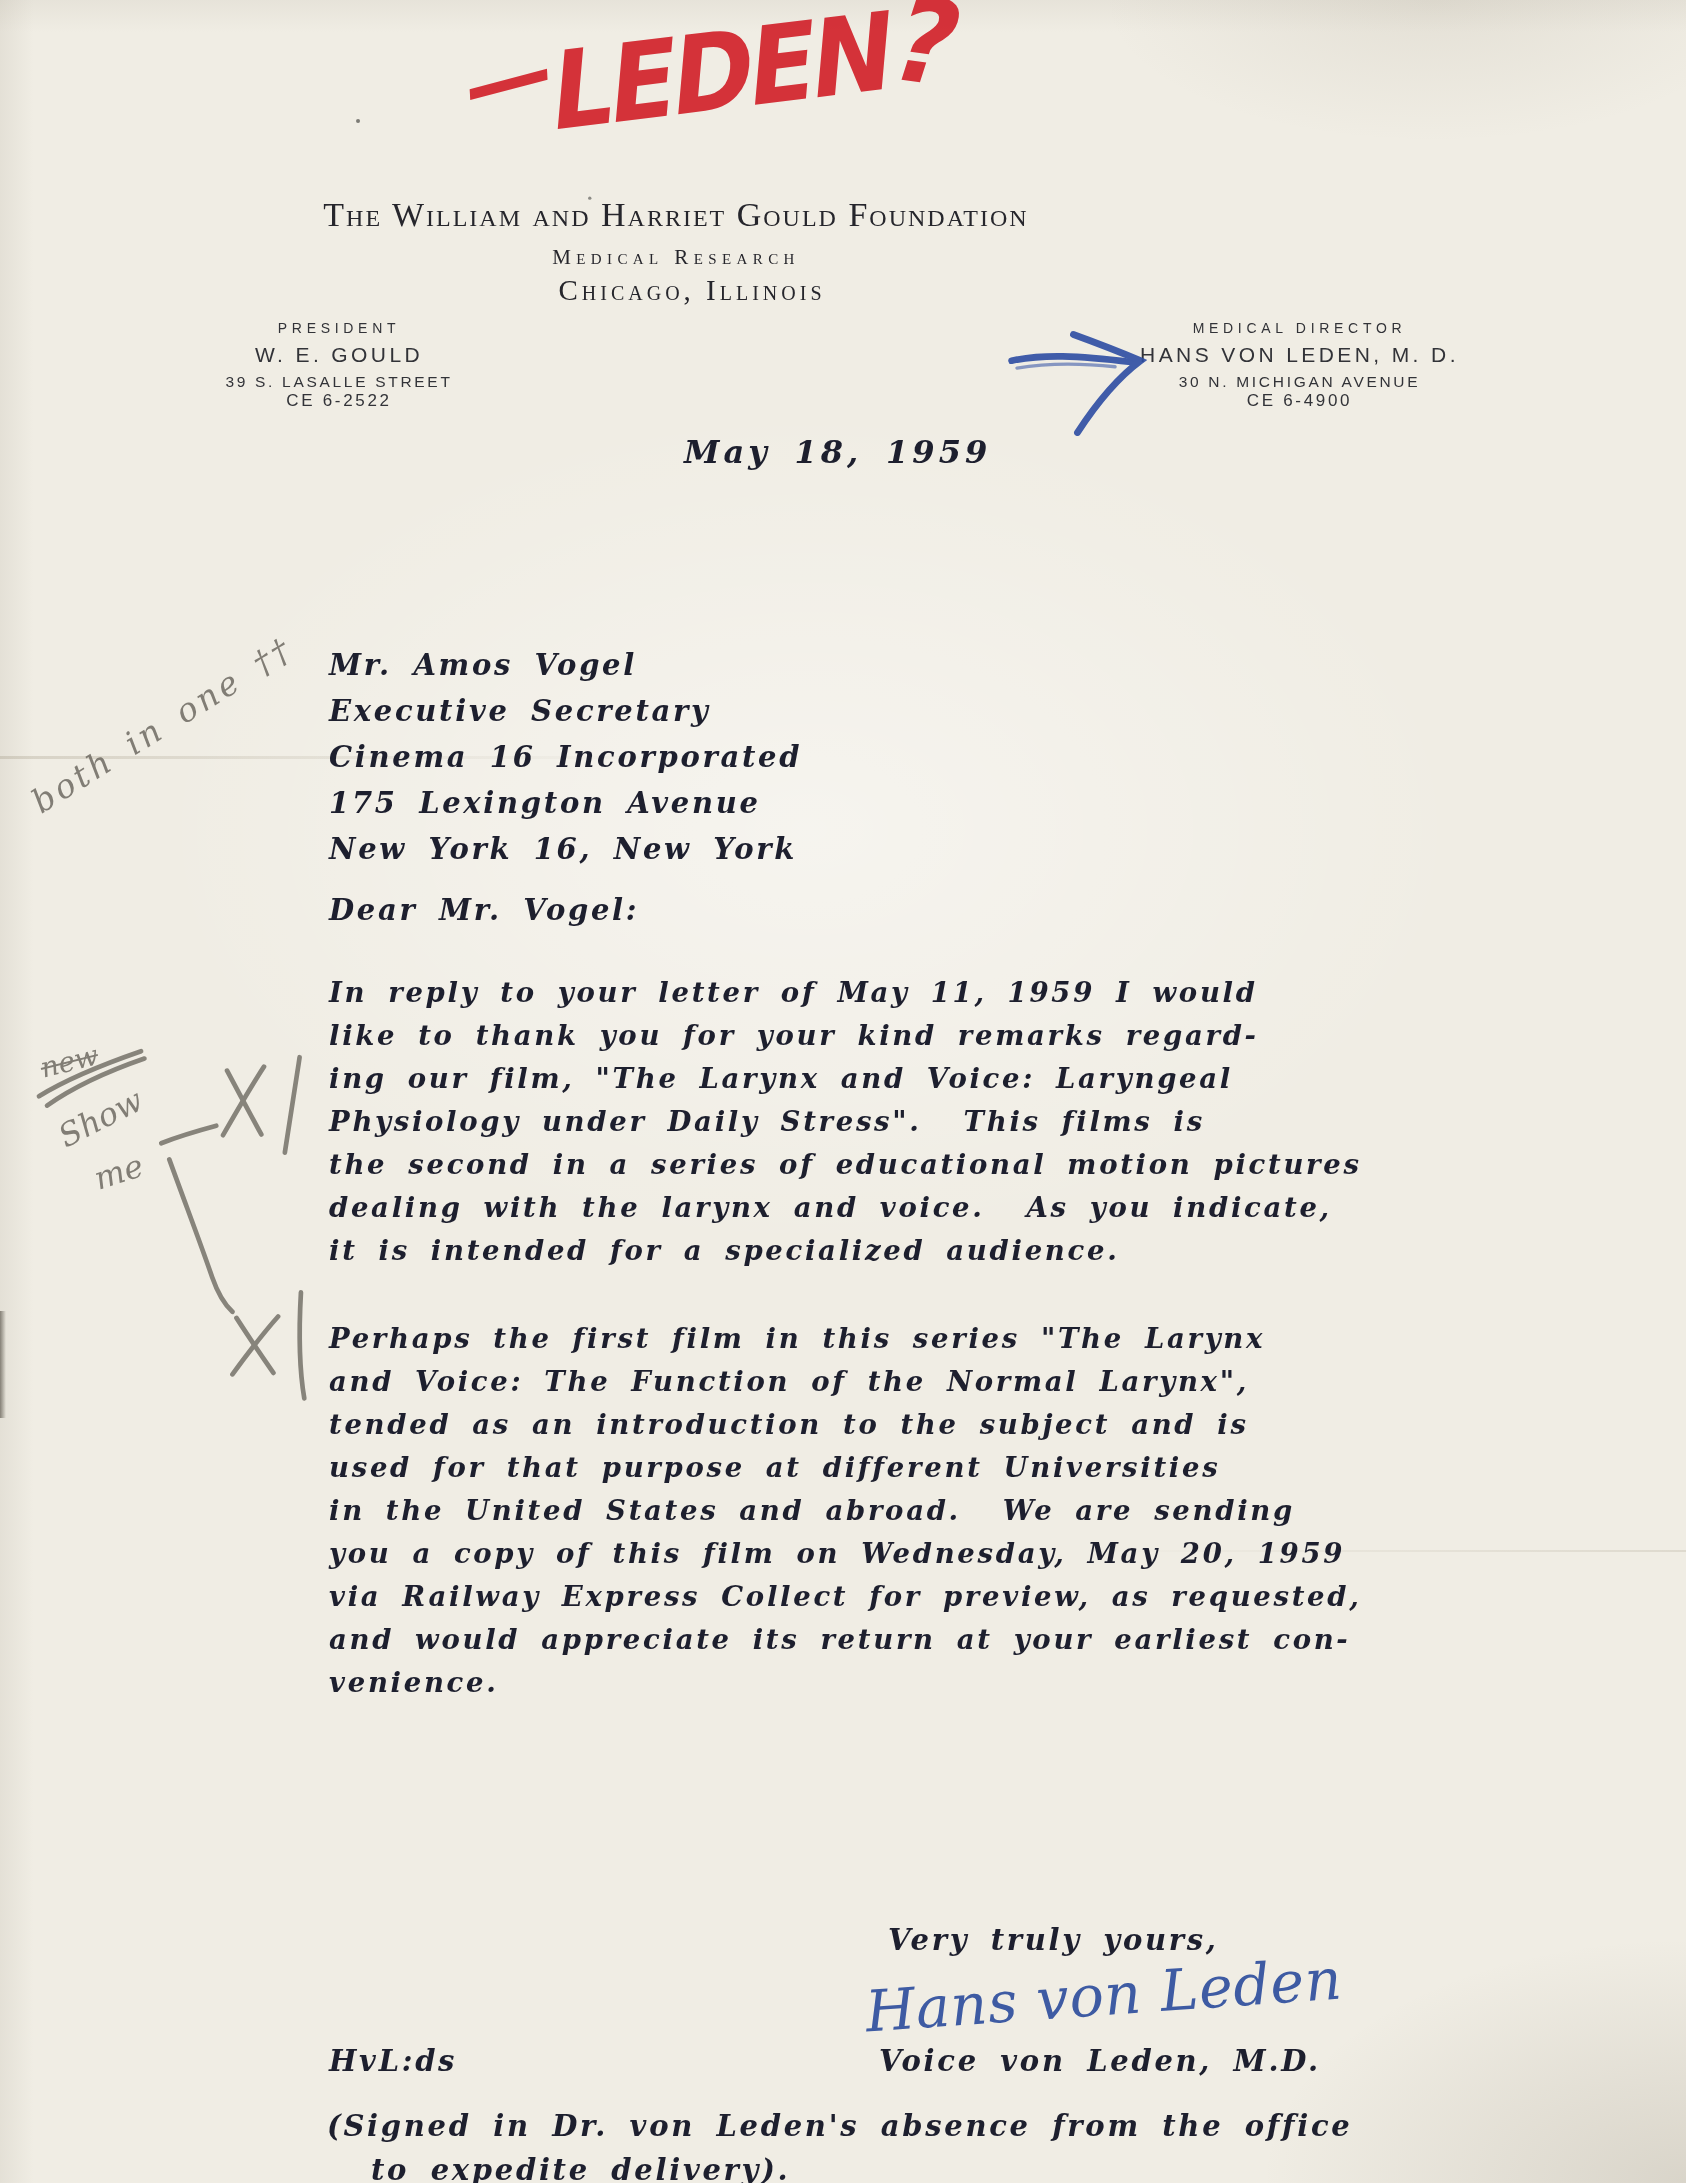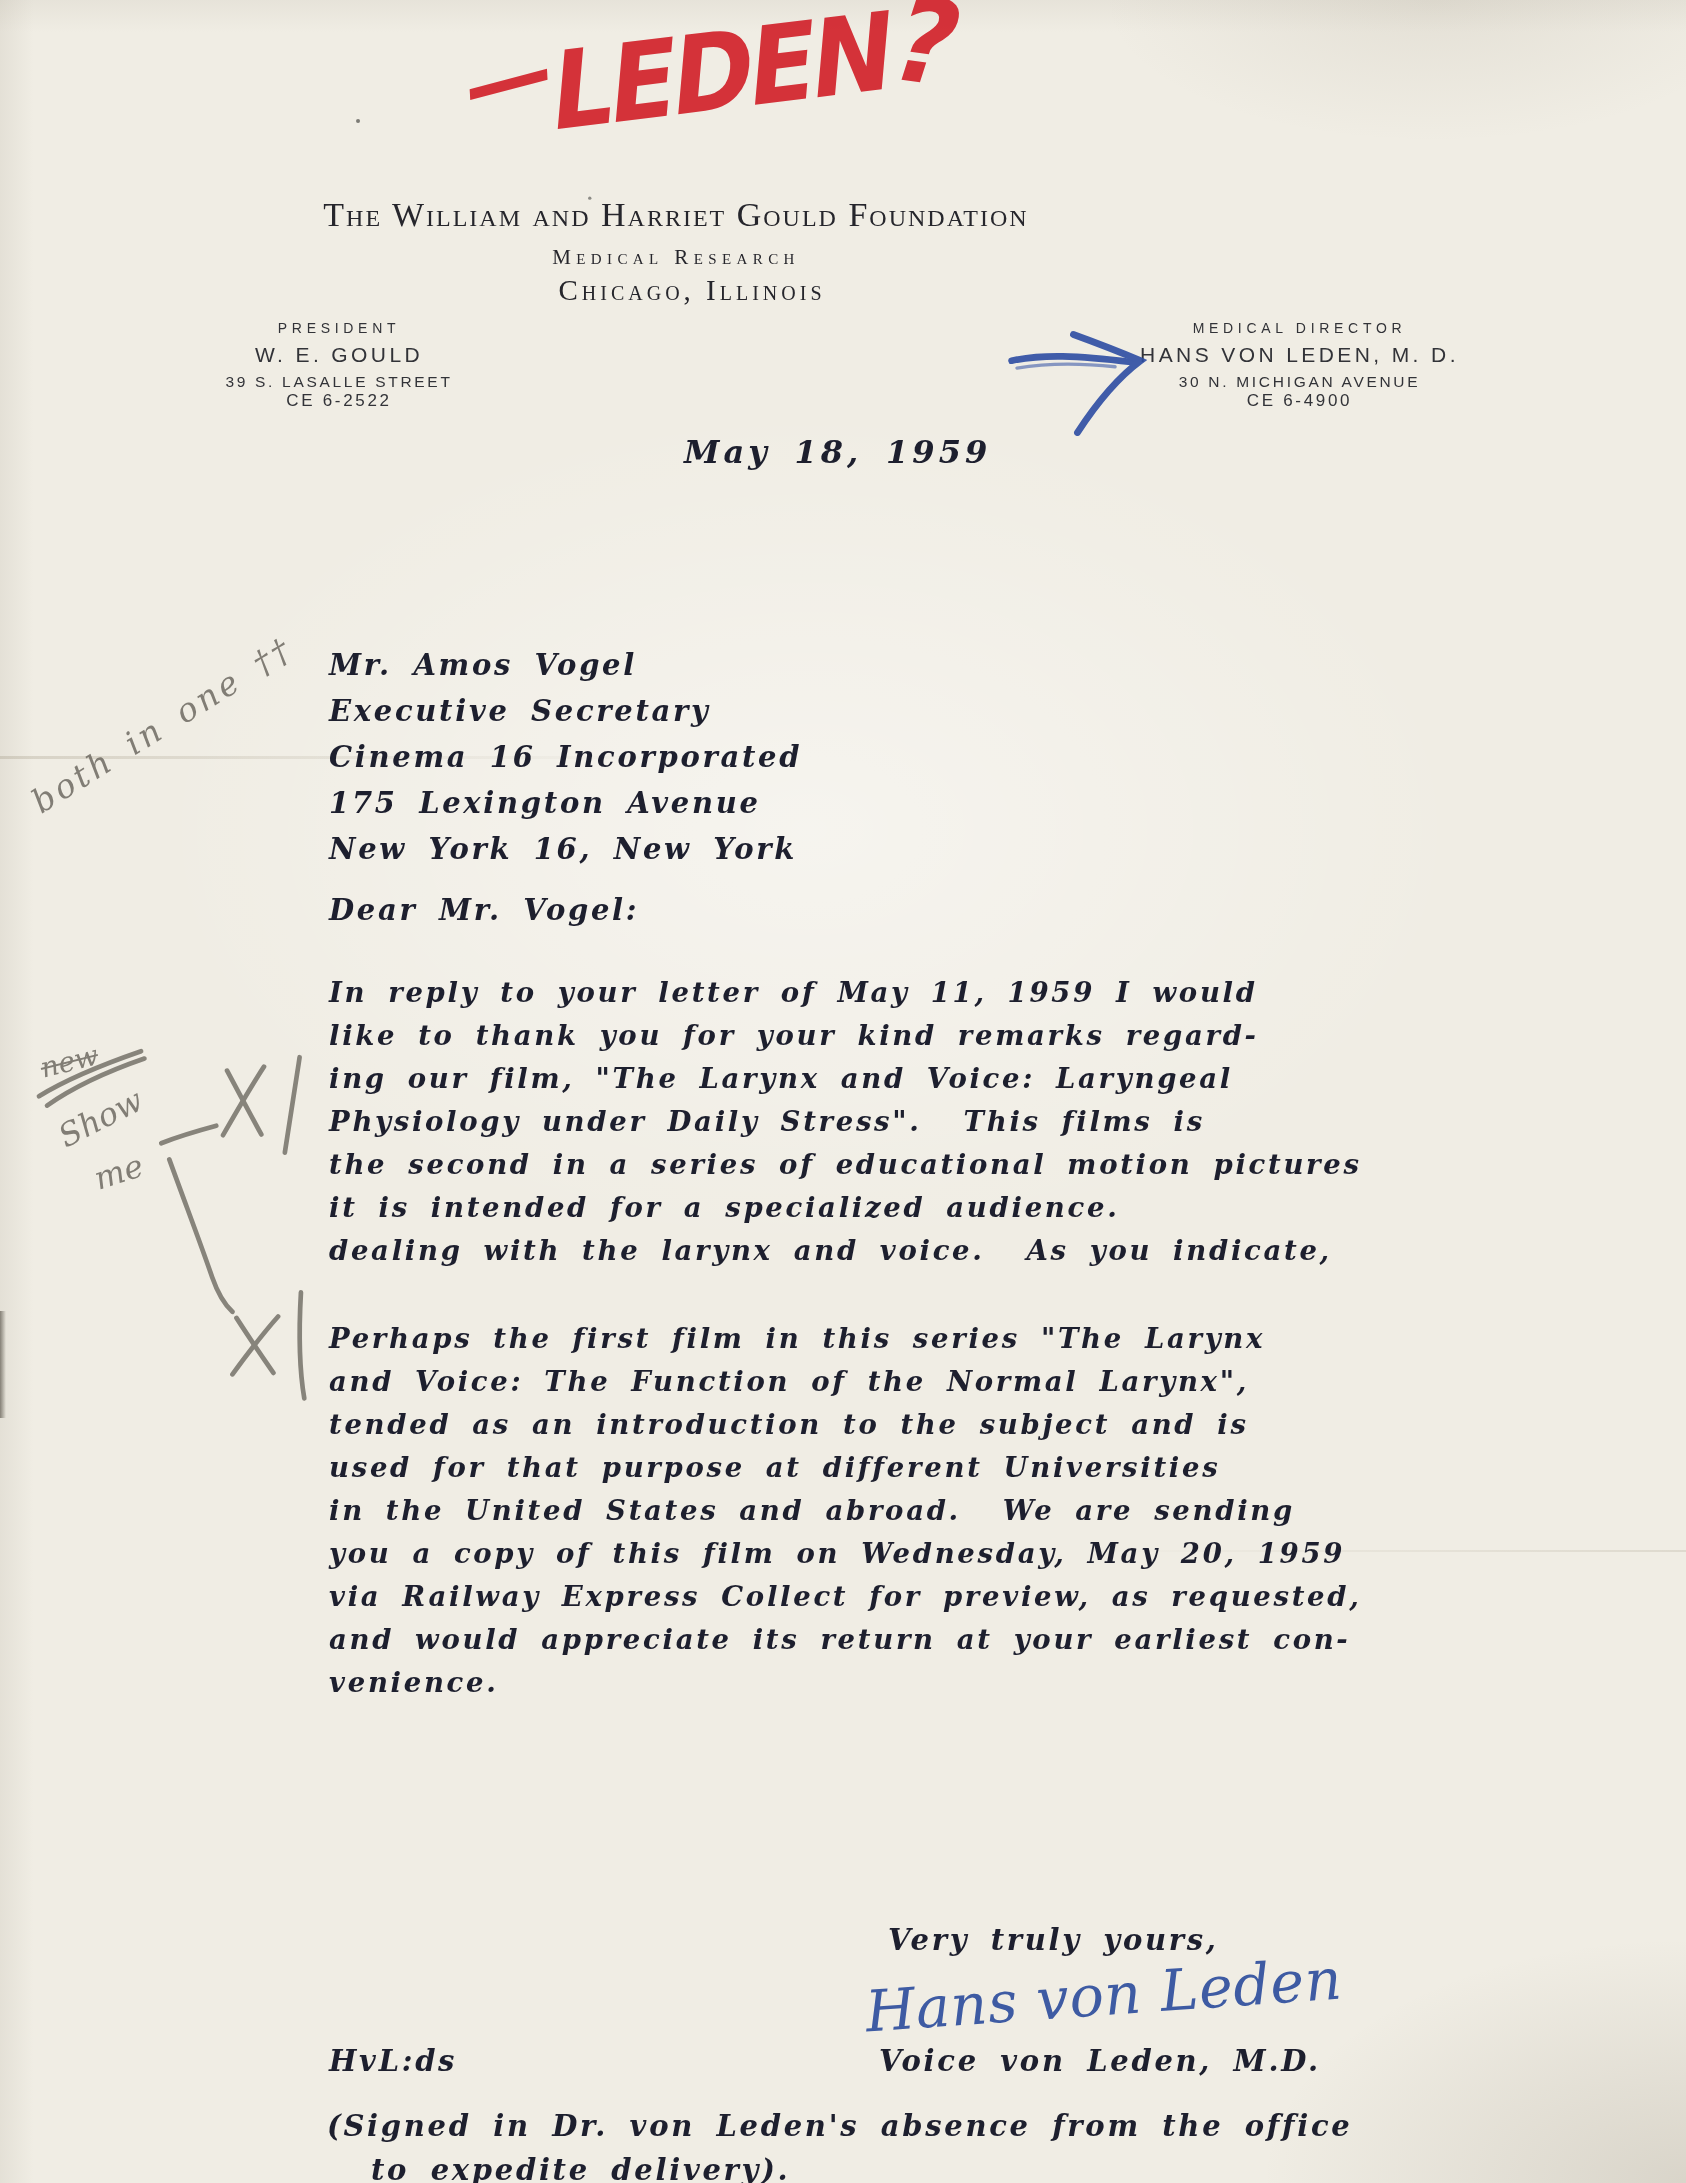--- a/index.html
+++ b/index.html
@@ -130,22 +130,22 @@
     </div>
 
   <div class="typed salutation">Dear Mr. Vogel:</div>
 
   <div class="typed para p1">
       <div class="line">In reply to your letter of May 11, 1959 I would</div>
       <div class="line">like to thank you for your kind remarks regard-</div>
       <div class="line">ing our film, "The Larynx and Voice: Laryngeal</div>
       <div class="line">Physiology under Daily Stress".  This films is</div>
       <div class="line">the second in a series of educational motion pictures</div>
+      <div class="line">dealing with the larynx and voice.  As you indicate,</div>
       <div class="line">it is intended for a specialized audience.</div>
-      <div class="line">dealing with the larynx and voice.  As you indicate,</div>
     </div>
   <div class="typed para p2">
       <div class="line">Perhaps the first film in this series "The Larynx</div>
       <div class="line">and Voice: The Function of the Normal Larynx",</div>
       <div class="line">tended as an introduction to the subject and is</div>
       <div class="line">used for that purpose at different Universities</div>
       <div class="line">in the United States and abroad.  We are sending</div>
       <div class="line">you a copy of this film on Wednesday, May 20, 1959</div>
       <div class="line">via Railway Express Collect for preview, as requested,</div>
       <div class="line">and would appreciate its return at your earliest con-</div>

